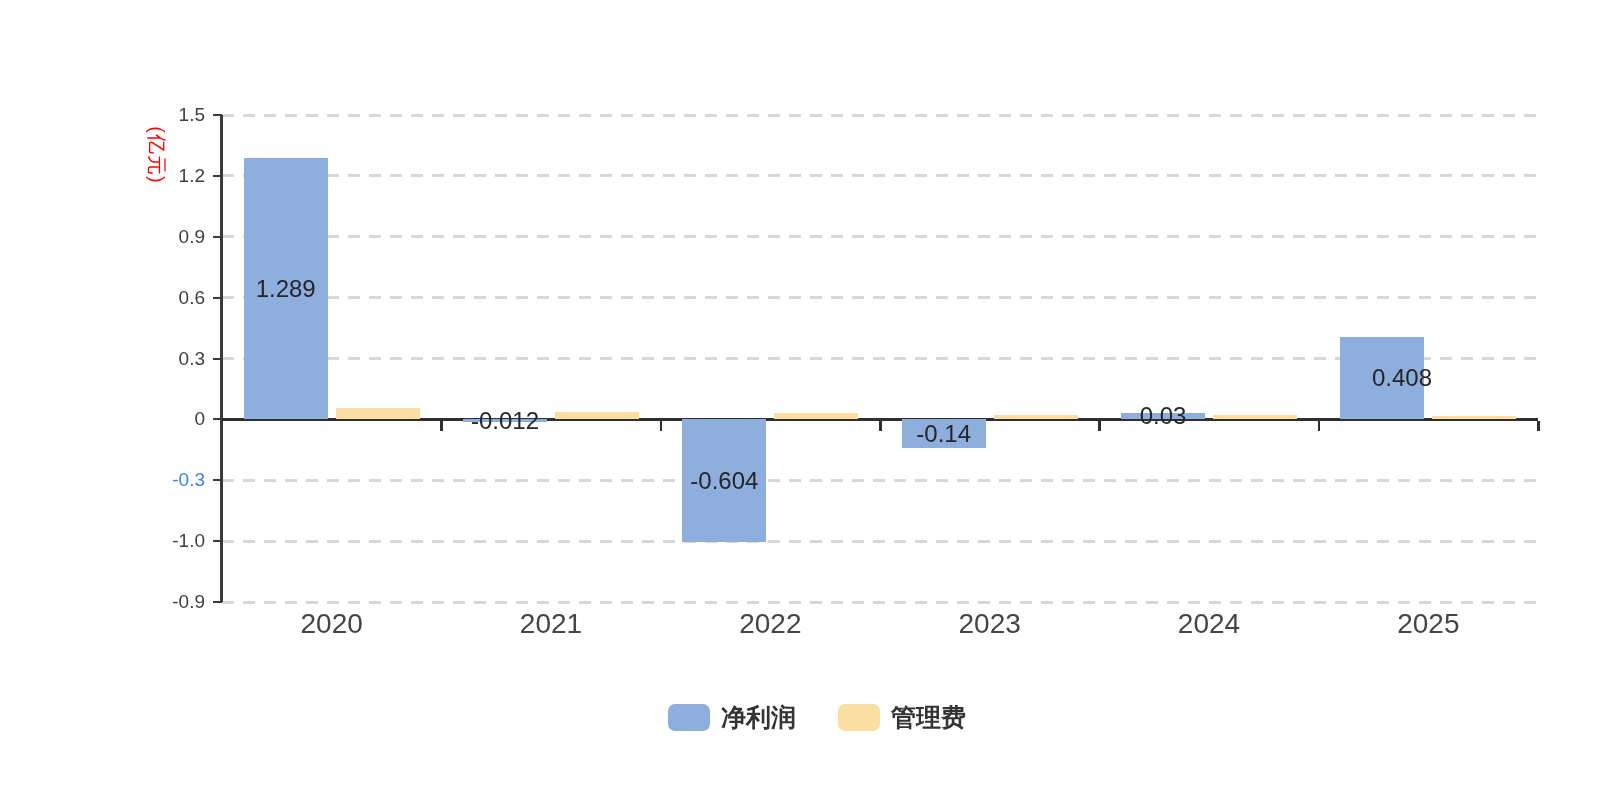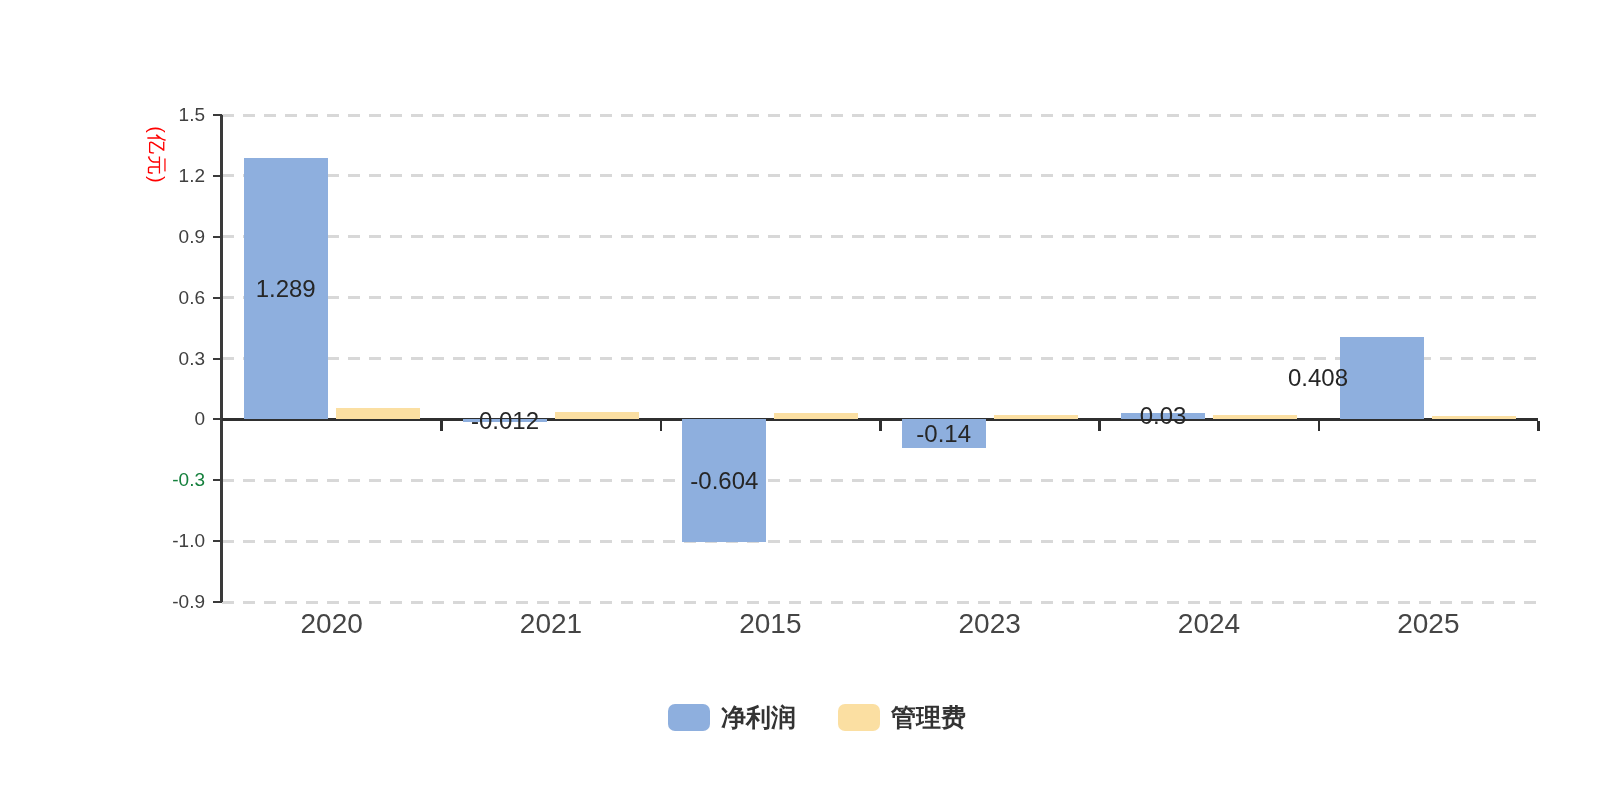--- a/index.html
+++ b/index.html
@@ -62,21 +62,21 @@
       <div class="gridline" style="left: 222px; width: 1316px; top: 296.125px; background: repeating-linear-gradient(90deg, rgb(216, 216, 216) 0px, rgb(216, 216, 216) 12px, transparent 12px, transparent 21px);"></div>
       <div class="y-tick" style="left: 213px; width: 9px; top: 296.625px; height: 2px;"></div>
       <div class="y-tick-label" style="left: 55px; top: 297.625px; color: rgb(64, 64, 64);">0.6</div>
       <div class="gridline" style="left: 222px; width: 1316px; top: 357px; background: repeating-linear-gradient(90deg, rgb(216, 216, 216) 0px, rgb(216, 216, 216) 12px, transparent 12px, transparent 21px);"></div>
       <div class="y-tick" style="left: 213px; width: 9px; top: 357.5px; height: 2px;"></div>
       <div class="y-tick-label" style="left: 55px; top: 358.5px; color: rgb(64, 64, 64);">0.3</div>
       <div class="y-tick" style="left: 213px; width: 9px; top: 418.375px; height: 2px;"></div>
       <div class="y-tick-label" style="left: 55px; top: 419.375px; color: rgb(64, 64, 64);">0</div>
       <div class="gridline" style="left: 222px; width: 1316px; top: 478.75px; background: repeating-linear-gradient(90deg, rgb(216, 216, 216) 0px, rgb(216, 216, 216) 12px, transparent 12px, transparent 21px);"></div>
       <div class="y-tick" style="left: 213px; width: 9px; top: 479.25px; height: 2px;"></div>
-      <div class="y-tick-label" style="left: 55px; top: 480.25px; color: #15803d;">-0.3</div>
+      <div class="y-tick-label" style="left: 55px; top: 480.25px; color: #3b82f6;">-0.3</div>
       <div class="gridline" style="left: 222px; width: 1316px; top: 539.625px; background: repeating-linear-gradient(90deg, rgb(216, 216, 216) 0px, rgb(216, 216, 216) 12px, transparent 12px, transparent 21px);"></div>
       <div class="y-tick" style="left: 213px; width: 9px; top: 540.125px; height: 2px;"></div>
       <div class="y-tick-label" style="left: 55px; top: 541.125px; color: rgb(64, 64, 64);">-1.0</div>
       <div class="gridline" style="left: 222px; width: 1316px; top: 600.5px; background: repeating-linear-gradient(90deg, rgb(216, 216, 216) 0px, rgb(216, 216, 216) 12px, transparent 12px, transparent 21px);"></div>
       <div class="y-tick" style="left: 213px; width: 9px; top: 601px; height: 2px;"></div>
       <div class="y-tick-label" style="left: 55px; top: 602px; color: rgb(64, 64, 64);">-0.9</div>
       <div class="axis-line" style="left: 220px; top: 115px; width: 2.5px; height: 487px; background: rgb(58, 58, 58);"></div>
       <div class="axis-line" style="left: 222px; top: 417.875px; width: 1316px; height: 3px; background: rgb(47, 47, 47);"></div>
       <div class="axis-line" style="left: 440.333px; top: 420.875px; width: 2.5px; height: 10px; background: rgb(47, 47, 47);"></div>
       <div class="axis-line" style="left: 659.667px; top: 420.875px; width: 2.5px; height: 10px; background: rgb(47, 47, 47);"></div>
@@ -88,31 +88,31 @@
       <div class="bar-label" style="left: 285.667px; top: 288.595px; color: rgb(38, 38, 38);">1.289</div>
       <div class="bar" style="left: 335.667px; top: 408.215px; width: 84px; height: 11.1604px; background: rgb(251, 223, 162);"></div>
       <div class="x-label" style="left: 331.667px; top: 608px;">2020</div>
       <div class="bar" style="left: 463px; top: 419.375px; width: 84px; height: 2.435px; background: rgb(142, 175, 222);"></div>
       <div class="bar-label" style="left: 505px; top: 420.592px; color: rgb(38, 38, 38);">-0.012</div>
       <div class="bar" style="left: 555px; top: 412.273px; width: 84px; height: 7.10208px; background: rgb(251, 223, 162);"></div>
       <div class="x-label" style="left: 551px; top: 608px;">2021</div>
       <div class="bar" style="left: 682.333px; top: 419.375px; width: 84px; height: 122.562px; background: rgb(142, 175, 222);"></div>
       <div class="bar-label" style="left: 724.333px; top: 480.656px; color: rgb(38, 38, 38);">-0.604</div>
       <div class="bar" style="left: 774.333px; top: 413.288px; width: 84px; height: 6.0875px; background: rgb(251, 223, 162);"></div>
-      <div class="x-label" style="left: 770.333px; top: 608px;">2015</div>
+      <div class="x-label" style="left: 770.333px; top: 608px;">2022</div>
       <div class="bar" style="left: 901.667px; top: 419.375px; width: 84px; height: 28.4083px; background: rgb(142, 175, 222);"></div>
       <div class="bar-label" style="left: 943.667px; top: 433.579px; color: rgb(38, 38, 38);">-0.14</div>
       <div class="bar" style="left: 993.667px; top: 415.317px; width: 84px; height: 4.05833px; background: rgb(251, 223, 162);"></div>
       <div class="x-label" style="left: 989.667px; top: 608px; text-align: right;">2023</div>
       <div class="bar" style="left: 1121px; top: 413.288px; width: 84px; height: 6.0875px; background: rgb(142, 175, 222);"></div>
       <div class="bar-label" style="left: 1163px; top: 416.331px; color: rgb(38, 38, 38);">0.03</div>
       <div class="bar" style="left: 1213px; top: 415.317px; width: 84px; height: 4.05833px; background: rgb(251, 223, 162);"></div>
       <div class="x-label" style="left: 1209px; top: 608px;">2024</div>
       <div class="bar" style="left: 1340.33px; top: 336.585px; width: 84px; height: 82.79px; background: rgb(142, 175, 222);"></div>
-      <div class="bar-label" style="left: 1318px; top: 377.98px; color: rgb(38, 38, 38);">0.408</div>
+      <div class="bar-label" style="left: 1402px; top: 377.98px; color: rgb(38, 38, 38);">0.408</div>
       <div class="bar" style="left: 1432.33px; top: 416.331px; width: 84px; height: 3.04375px; background: rgb(251, 223, 162);"></div>
       <div class="x-label" style="left: 1428.33px; top: 608px;">2025</div>
     </div>
 
   <div class="legend">
     <div class="legend-item">
       <span class="swatch" id="swatch-0" style="background: rgb(142, 175, 222);"></span>
       <span class="legend-label">净利润</span>
     </div>
     <div class="legend-item">

